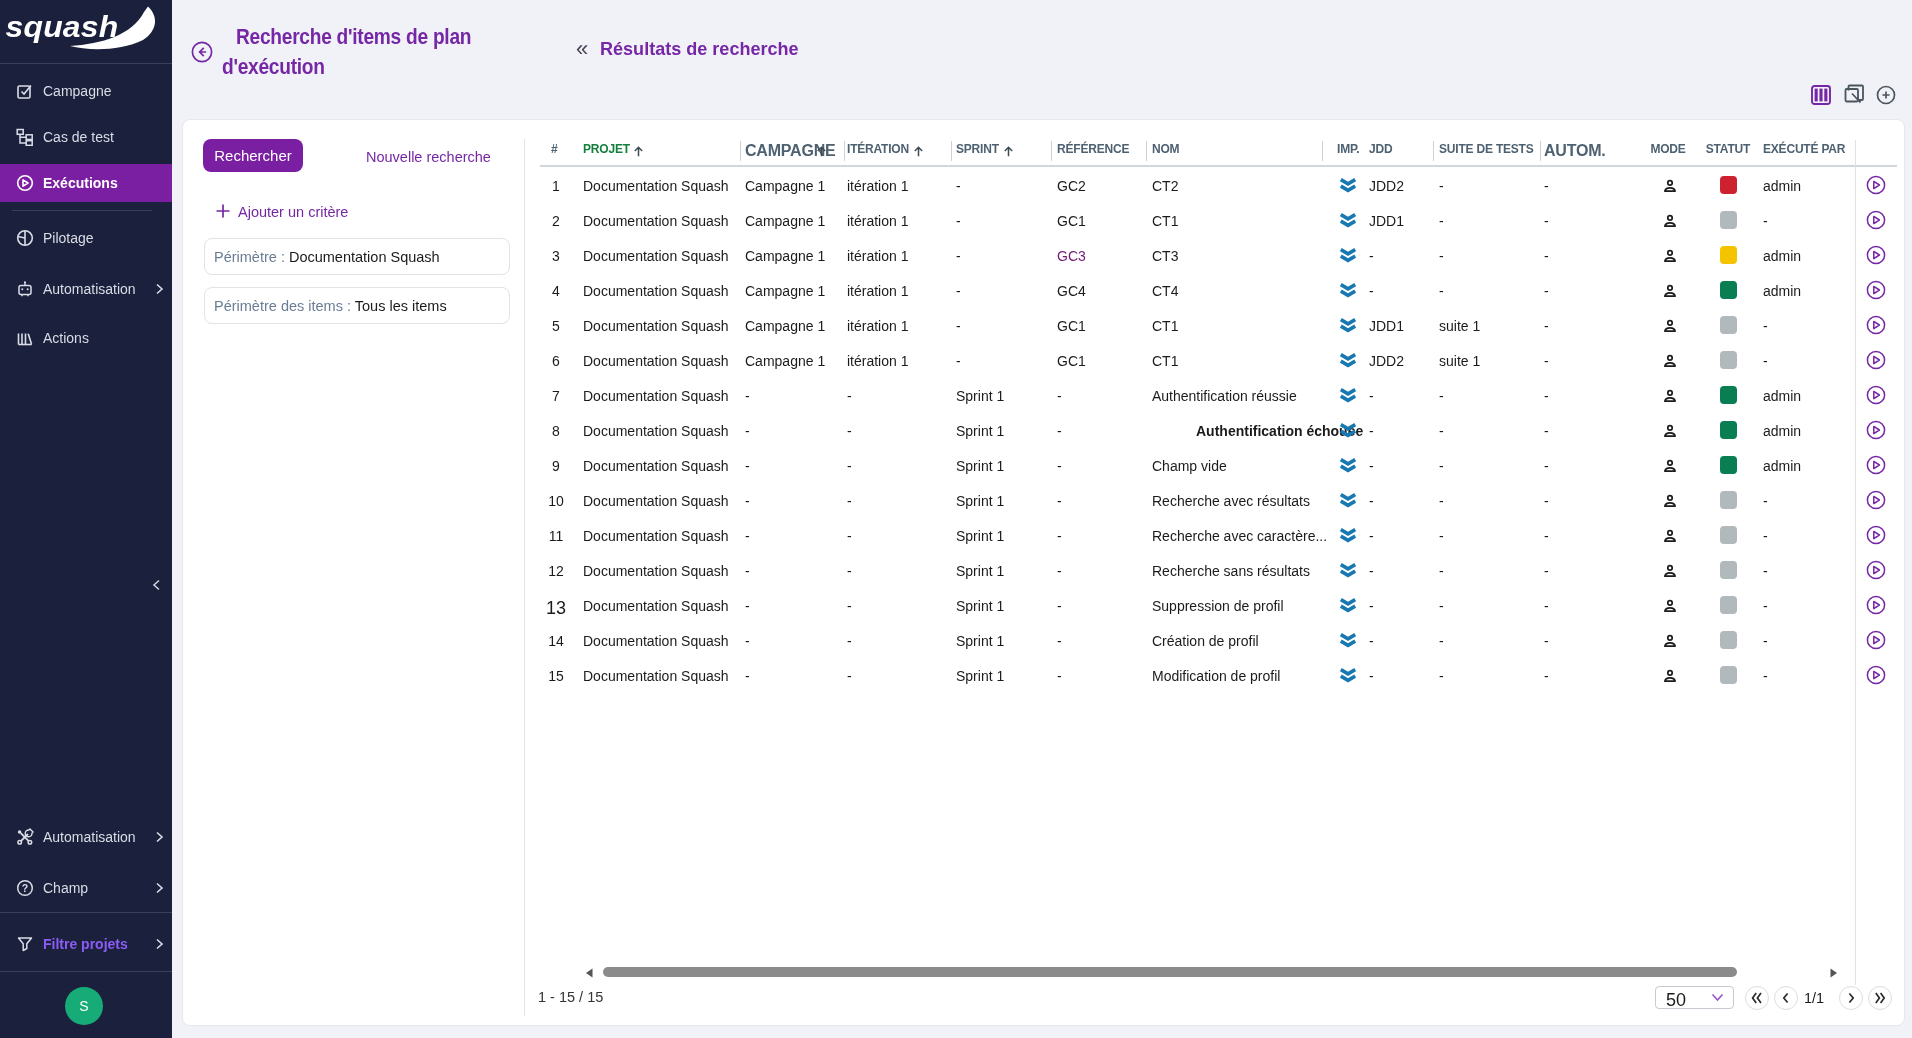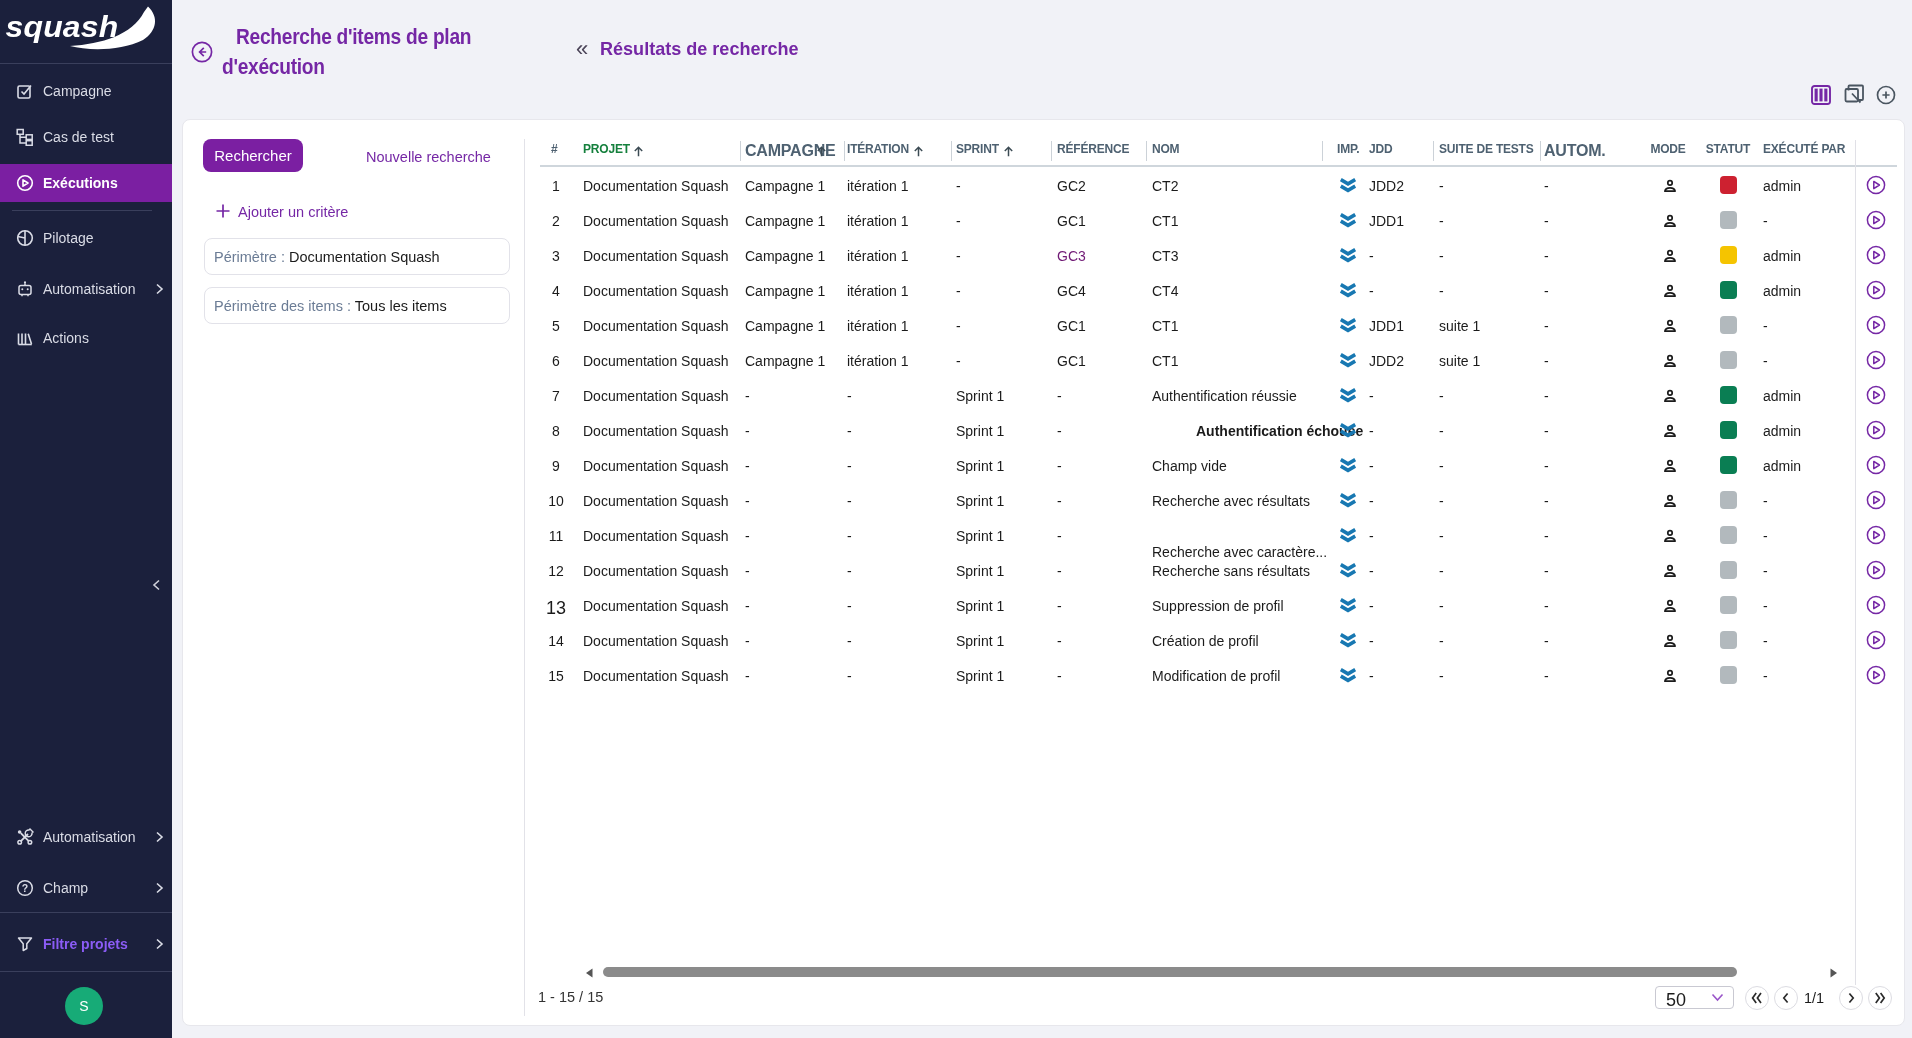--- a/index.html
+++ b/index.html
@@ -400,21 +400,21 @@
 <svg style="position:absolute;left:1866px;top:490px" width="20" height="20" viewBox="0 0 20 20">
 <circle cx="10" cy="10" r="8.6" fill="none" stroke="#7527a5" stroke-width="1.5"></circle>
 <path d="M7.8 6.4 L13.4 10 L7.8 13.6 Z" fill="none" stroke="#7527a5" stroke-width="1.5" stroke-linejoin="round"></path>
 </svg>
 <div class="abs" style="left:545px;top:528px;width:22px;text-align:center;font-size:14px;color:#1b1b1b">11</div>
 <div style="position:absolute;left:583px;top:528px;font-size:14px;font-weight:400;color:#1b1b1b;white-space:nowrap;">Documentation Squash</div>
 <div style="position:absolute;left:745px;top:528px;font-size:14px;font-weight:400;color:#1b1b1b;white-space:nowrap;">-</div>
 <div style="position:absolute;left:847px;top:528px;font-size:14px;font-weight:400;color:#1b1b1b;white-space:nowrap;">-</div>
 <div style="position:absolute;left:956px;top:528px;font-size:14px;font-weight:400;color:#1b1b1b;white-space:nowrap;">Sprint 1</div>
 <div style="position:absolute;left:1057px;top:528px;font-size:14px;font-weight:400;color:#1b1b1b;white-space:nowrap;">-</div>
-<div style="position:absolute;left:1152px;top:528px;font-size:14px;font-weight:400;color:#1b1b1b;white-space:nowrap;margin-top:16px;">Recherche avec caractère...</div>
+<div style="position:absolute;left:1152px;top:528px;font-size:14px;font-weight:400;color:#1b1b1b;white-space:nowrap;">Recherche avec caractère...</div>
 <svg style="position:absolute;left:1340px;top:528px" width="16" height="15" viewBox="0 0 16 15">
 <path d="M0.8 1.6 L8 5.8 L15.2 1.6" fill="none" stroke="#1878b2" stroke-width="3.6" stroke-linecap="butt"></path>
 <path d="M0.8 8.1 L8 12.3 L15.2 8.1" fill="none" stroke="#1878b2" stroke-width="3.6" stroke-linecap="butt"></path>
 </svg>
 <div style="position:absolute;left:1369px;top:528px;font-size:14px;font-weight:400;color:#1b1b1b;white-space:nowrap;">-</div>
 <div style="position:absolute;left:1439px;top:528px;font-size:14px;font-weight:400;color:#1b1b1b;white-space:nowrap;">-</div>
 <div style="position:absolute;left:1544px;top:528px;font-size:14px;font-weight:400;color:#1b1b1b;white-space:nowrap;">-</div>
 <svg style="position:absolute;left:1662px;top:529px" width="16" height="14" viewBox="0 0 16 14">
 <circle cx="8" cy="3.9" r="2.2" fill="none" stroke="#1b1b1b" stroke-width="1.7"></circle>
 <path d="M2.9 12.2 C3.3 9.5 5.2 8.8 8 8.8 C10.8 8.8 12.7 9.5 13.1 12.2 Z" fill="none" stroke="#1b1b1b" stroke-width="1.7" stroke-linejoin="round"></path>

